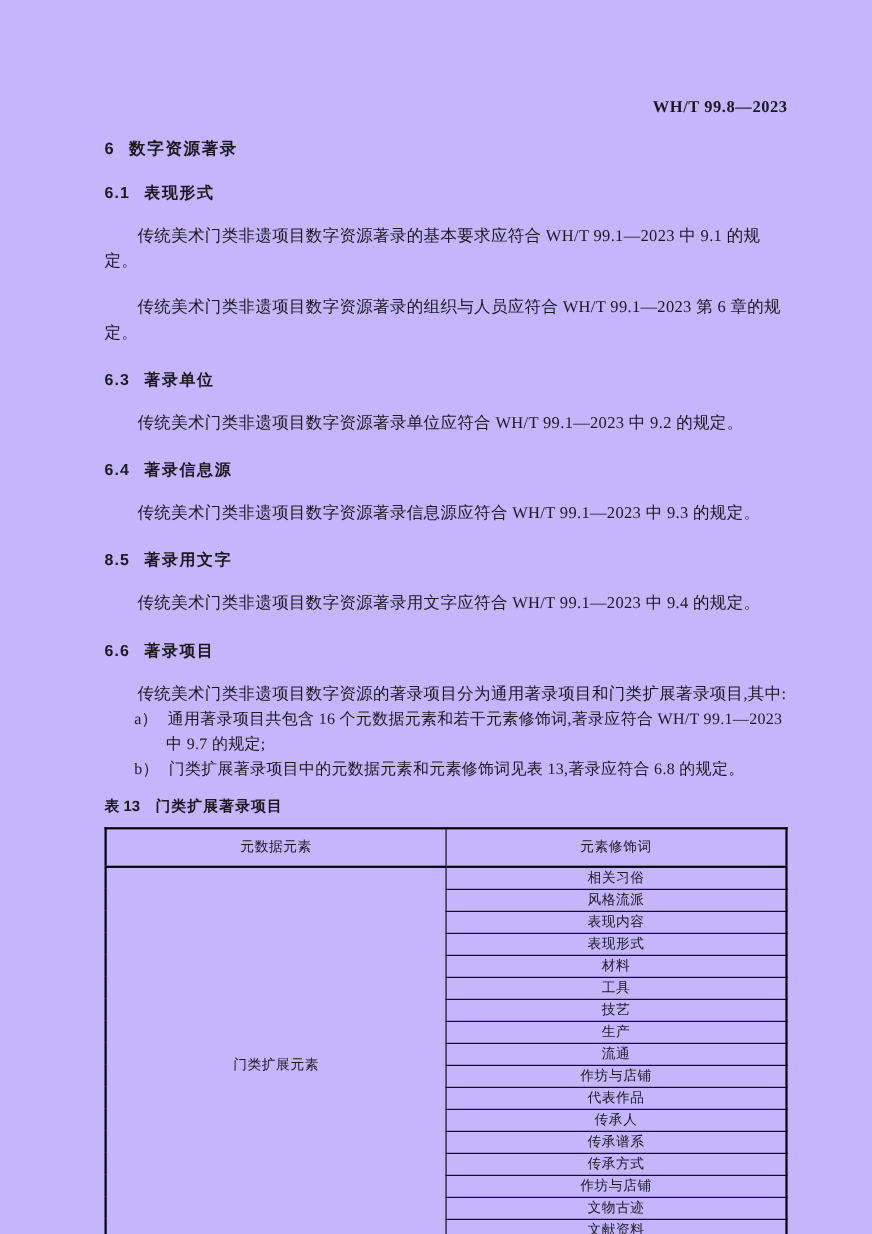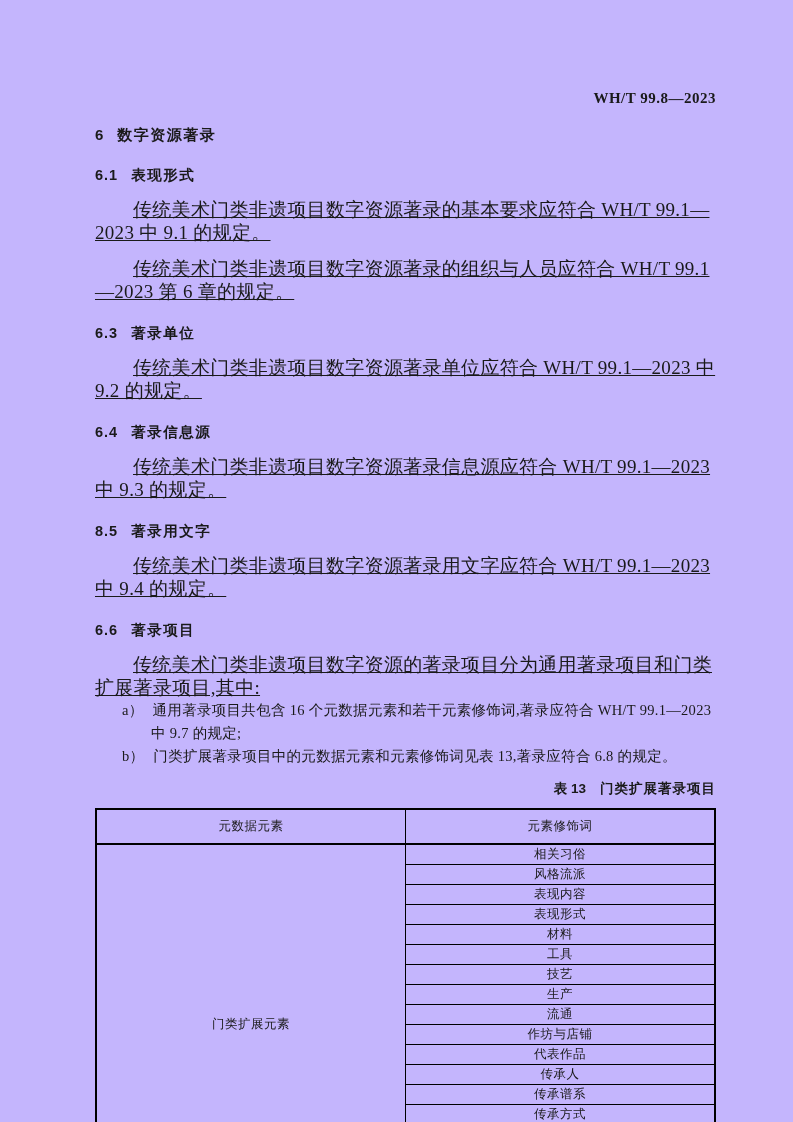--- a/index.html
+++ b/index.html
@@ -32,38 +32,37 @@
   }
   .clause-2 {
     margin-top: 21px;
     font-family: "Liberation Sans", "DejaVu Sans", sans-serif;
     font-weight: bold;
     font-size: 14.5px;
   }
   .clause-num { margin-right: 13px; letter-spacing: 1px; }
   .clause-title { letter-spacing: 1.5px; }
   .para {
-    margin-top: 13px;
-    font-size: 19px;
+    margin-top: 19px;
+    font-size: 15px;
     line-height: 23px;
     text-indent: 2em;
     letter-spacing: 0.3px;
-    text-decoration: underline;
   }
   .list-item {
     font-size: 14.5px;
     line-height: 23px;
     padding-left: 56px;
     text-indent: -29px;
     letter-spacing: 0.3px;
   }
   .list-marker { margin-right: 9px; }
   .table-caption {
     margin-top: 12px;
-    text-align: right;
+    text-align: left;
     font-family: "Liberation Sans", "DejaVu Sans", sans-serif;
     font-weight: bold;
     font-size: 13.5px;
   }
   .table-caption .cap-label { margin-right: 14px; }
   .table-caption .cap-title { letter-spacing: 1px; }
   table.std-table {
     margin-top: 10px;
     width: 621px;
     border-collapse: collapse;

